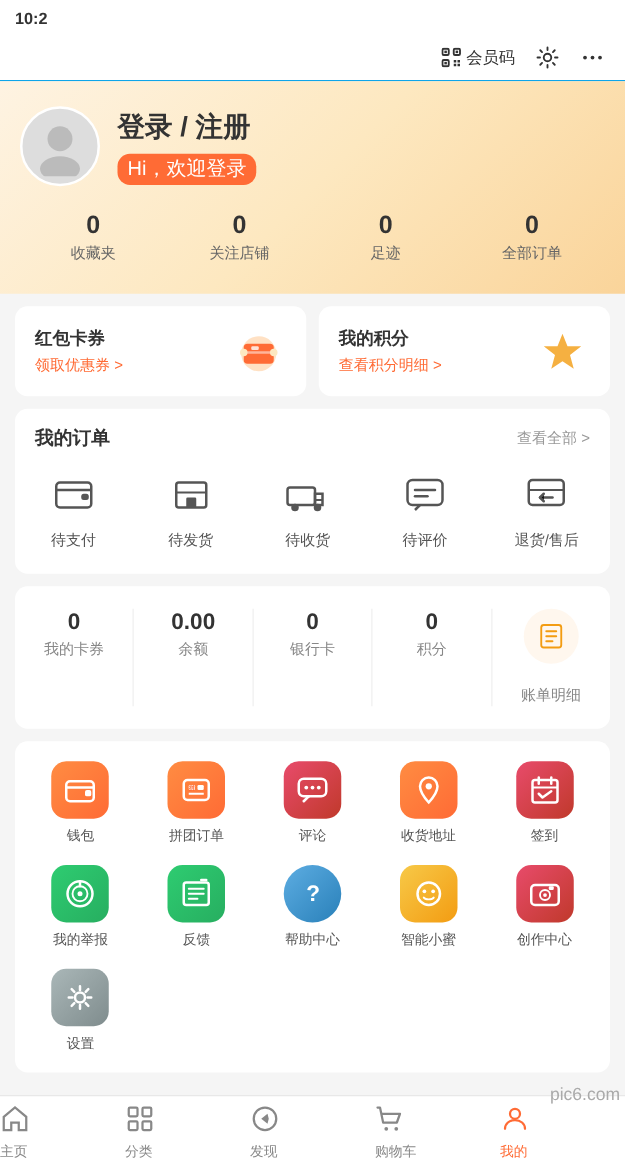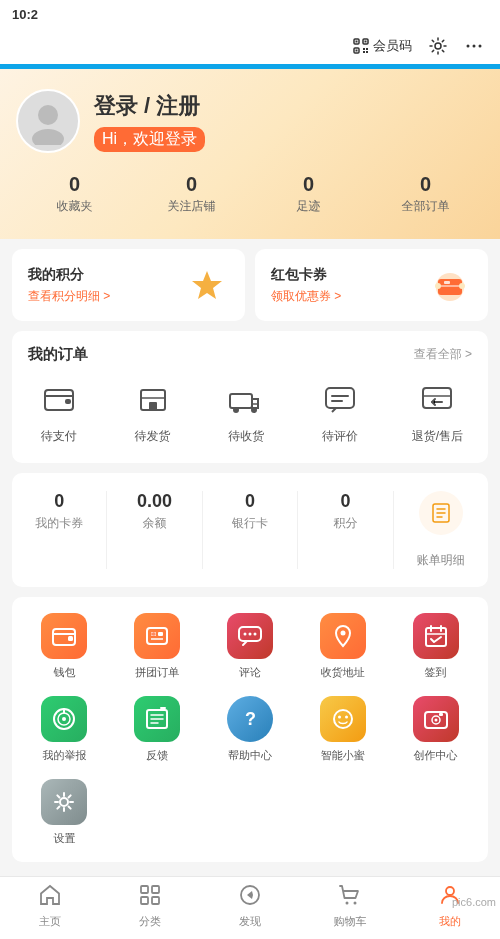--- a/index.html
+++ b/index.html
@@ -28,21 +28,21 @@
     .status-bar .time { font-weight: 600; font-size: 13px; }
 
     
     .header {
       background: #fff;
       padding: 8px 16px;
       display: flex;
       align-items: center;
       justify-content: flex-end;
       gap: 16px;
-      border-bottom: 5px solid #0ea5e9;
+      border-bottom: 1px solid #0ea5e9;
     }
     .header-btn {
       display: flex;
       align-items: center;
       gap: 4px;
       font-size: 13px;
       color: #333;
       cursor: pointer;
     }
 
@@ -251,36 +251,36 @@
       background: #fff;
       border-top: 1px solid #e8e8e8;
       display: flex;
       justify-content: space-around;
       padding: 6px 0 10px;
       z-index: 100;
     }
     .nav-item {
       display: flex;
       flex-direction: column;
-      align-items: center;
+      align-items: flex-start;
       gap: 3px;
       cursor: pointer;
       flex: 1;
     }
     .nav-icon { font-size: 22px; line-height: 1; }
     .nav-label { font-size: 11px; color: #888; }
     .nav-item.active .nav-label { color: #ff6b35; }
     .nav-item.active .nav-icon { color: #ff6b35; }
 
     
     .watermark {
       position: fixed;
-      bottom: 31px;
+      bottom: 56px;
       right: 4px;
-      font-size: 11px;
+      font-size: 14px;
       color: #aaa;
       z-index: 200;
     }
 
     .bottom-spacer { height: 70px; }
   </style>
 </head>
 <body>
 
 <div class="status-bar">
@@ -347,45 +347,45 @@
     <div class="stat-item">
       <span class="stat-num">0</span>
       <div class="stat-label">全部订单</div>
     </div>
   </div>
 </div>
 
 <div class="cards-row">
   <div class="card-item">
     <div class="card-left">
-      <div class="card-title">我的积分</div>
-      <div class="card-sub">查看积分明细 &gt;</div>
-    </div>
-    <div class="card-icon-wrap">
-      <svg width="40" height="40" viewBox="0 0 40 40">
-        <polygon points="20,6 24,16 35,16 26,23 29,34 20,28 11,34 14,23 5,16 16,16" fill="#f39c12" opacity="0.8"></polygon>
-      </svg>
-    </div>
-  </div>
-  <div class="card-item">
-    <div class="card-left">
       <div class="card-title">红包卡券</div>
       <div class="card-sub">领取优惠券 &gt;</div>
     </div>
     <div class="card-icon-wrap">
       <svg width="40" height="40" viewBox="0 0 40 40">
         <circle cx="20" cy="22" r="14" fill="#ff9a3c" opacity="0.3"></circle>
         <rect x="8" y="14" width="24" height="16" rx="3" fill="#ff6b35"></rect>
         <rect x="8" y="20" width="24" height="2" fill="#fff" opacity="0.5"></rect>
         <circle cx="8" cy="21" r="3" fill="#fde8c0"></circle>
         <circle cx="32" cy="21" r="3" fill="#fde8c0"></circle>
         <rect x="14" y="16" width="6" height="3" rx="1" fill="#fff" opacity="0.8"></rect>
       </svg>
     </div>
   </div>
+  <div class="card-item">
+    <div class="card-left">
+      <div class="card-title">我的积分</div>
+      <div class="card-sub">查看积分明细 &gt;</div>
+    </div>
+    <div class="card-icon-wrap">
+      <svg width="40" height="40" viewBox="0 0 40 40">
+        <polygon points="20,6 24,16 35,16 26,23 29,34 20,28 11,34 14,23 5,16 16,16" fill="#f39c12" opacity="0.8"></polygon>
+      </svg>
+    </div>
+  </div>
 </div>
 
 <div class="section-white">
   <div class="section-header">
     <span class="section-title">我的订单</span>
     <span style="font-size:12px;color:#999;cursor:pointer;">查看全部 &gt;</span>
   </div>
   <div class="order-icons">
 
     <div class="order-icon-item">

